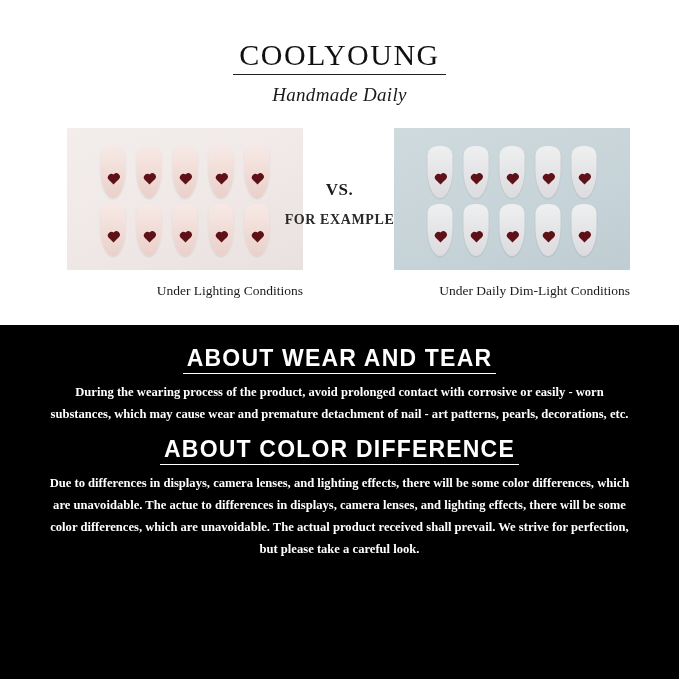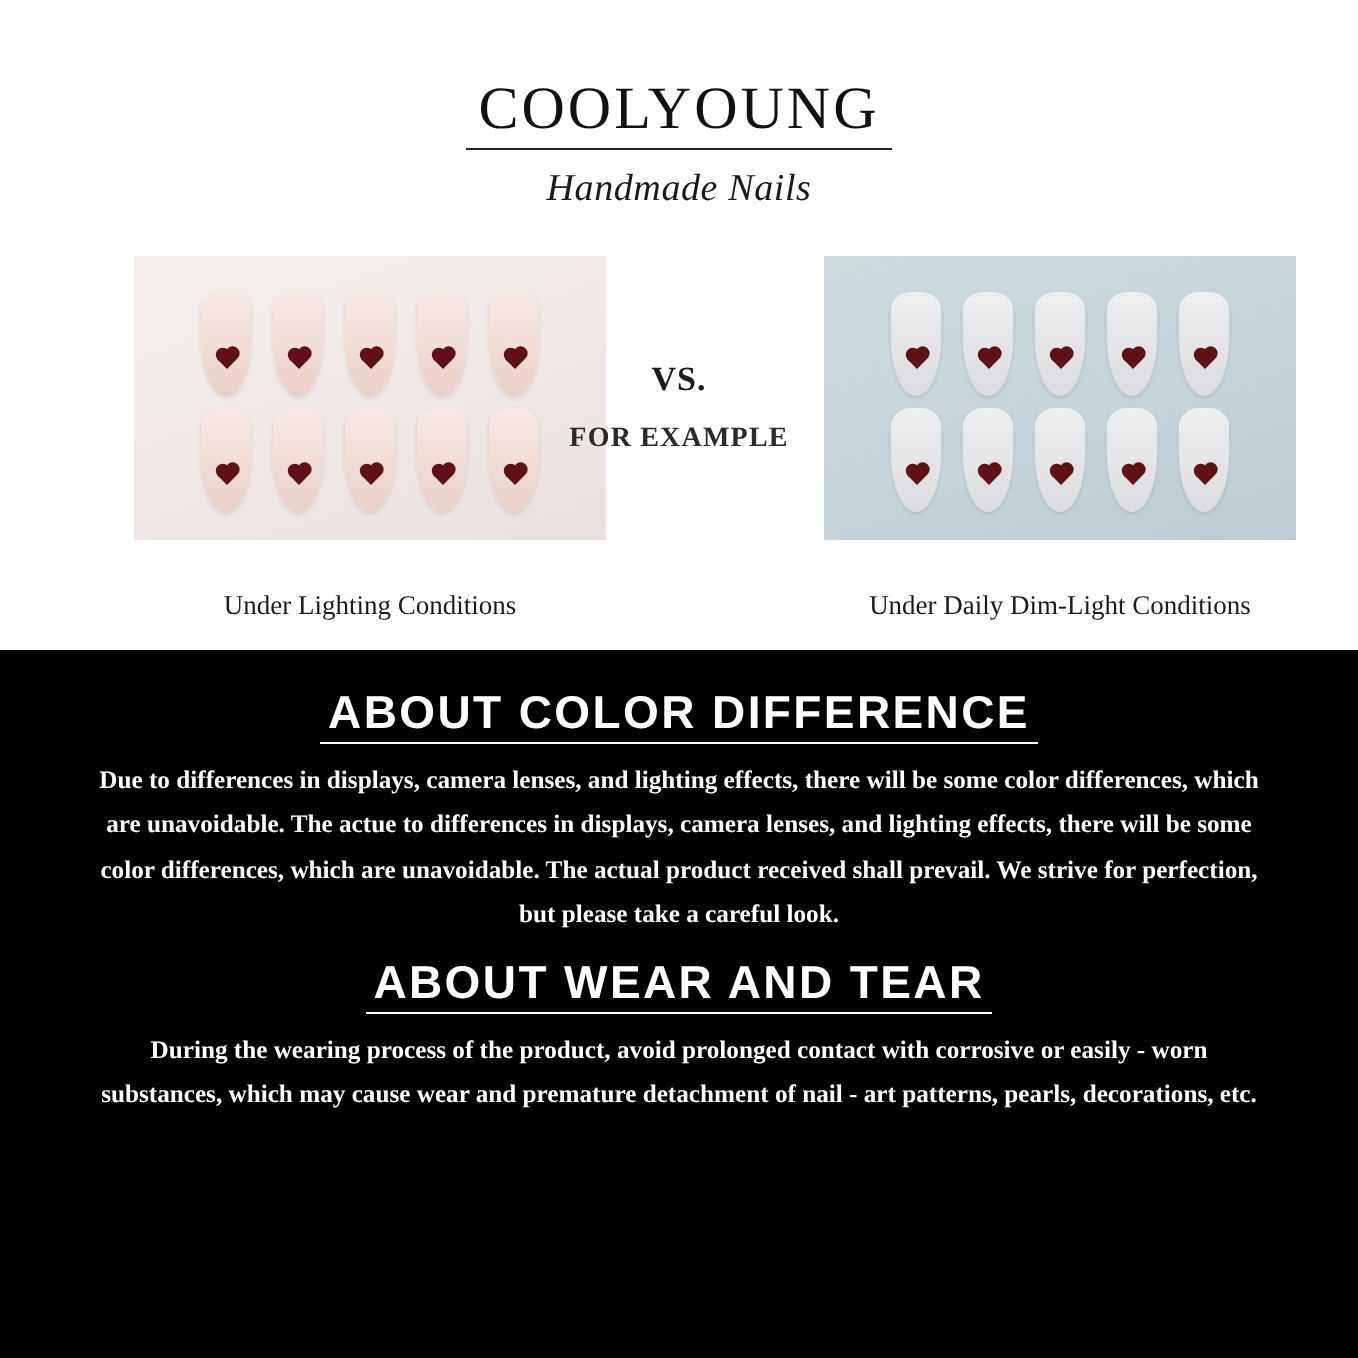--- a/index.html
+++ b/index.html
@@ -49,21 +49,21 @@
   .compare {
     position: relative;
     margin-top: 22px;
     height: 190px;
   }
   .photo-block {
     position: absolute;
     top: 0;
   }
   .photo-left  { left: 67px; }
-  .photo-right { left: 412px; }
+  .photo-right { left: 394px; }
 
   .photo {
     width: 236px;
     height: 142px;
     position: relative;
     overflow: hidden;
   }
   .photo.light { background: linear-gradient(160deg,#f3eeec 0%, #efe8e6 55%, #e9e1df 100%); }
   .photo.dim   { background: linear-gradient(160deg,#cfdadd 0%, #c6d3d8 60%, #bfccd2 100%); }
 
@@ -101,23 +101,23 @@
     position: absolute;
     width: 7px;
     height: 7px;
     background: #5e1218;
     border-radius: 50%;
   }
   .heart::before { top: -3.5px; left: 0; }
   .heart::after  { left: 3.5px; top: 0; }
 
   .caption {
-    text-align: center;
+    text-align: right;
     width: 236px;
-    margin-top: 25px;
+    margin-top: 13px;
     font-family: "Liberation Serif", serif;
     font-size: 13.5px;
     color: #1a1a1a;
   }
 
   .vs-block {
     position: absolute;
     left: 0;
     right: 17px;
     top: 52px;
@@ -177,21 +177,21 @@
 </style>
 </head>
 <body>
 
 <div class="page">
 
   <div class="top">
 
     <div class="brand">
       <div class="brand-title">COOLYOUNG</div>
-      <div class="brand-sub">Handmade Nails</div>
+      <div class="brand-sub">Handmade Daily</div>
     </div>
 
     <div class="compare">
 
       <div class="photo-block photo-left">
         <div class="photo light">
           <div class="nail-row row-1">
             <div class="nail light">
                 <span class="heart"></span>
               </div>
@@ -272,29 +272,29 @@
           </div>
         </div>
         <div class="caption">Under Daily Dim-Light Conditions</div>
       </div>
 
     </div>
   </div>
 
   <div class="bottom">
 
+    <div class="sec s2">
+      <div class="title-wrap">
+        <div class="sec-title">ABOUT WEAR AND TEAR</div>
+      </div>
+      <div class="sec-body">During the wearing process of the product, avoid prolonged contact with corrosive or easily - worn substances, which may cause wear and premature detachment of nail - art patterns, pearls, decorations, etc.</div>
+    </div>
+
     <div class="sec s1">
       <div class="title-wrap">
         <div class="sec-title">ABOUT COLOR DIFFERENCE</div>
       </div>
       <div class="sec-body">Due to differences in displays, camera lenses, and lighting effects, there will be some color differences, which are unavoidable. The actue to differences in displays, camera lenses, and lighting effects, there will be some color differences, which are unavoidable. The actual product received shall prevail. We strive for perfection, but please take a careful look.</div>
     </div>
 
-    <div class="sec s2">
-      <div class="title-wrap">
-        <div class="sec-title">ABOUT WEAR AND TEAR</div>
-      </div>
-      <div class="sec-body">During the wearing process of the product, avoid prolonged contact with corrosive or easily - worn substances, which may cause wear and premature detachment of nail - art patterns, pearls, decorations, etc.</div>
-    </div>
-
 
   </div>
 </div>
 
 </body></html>

